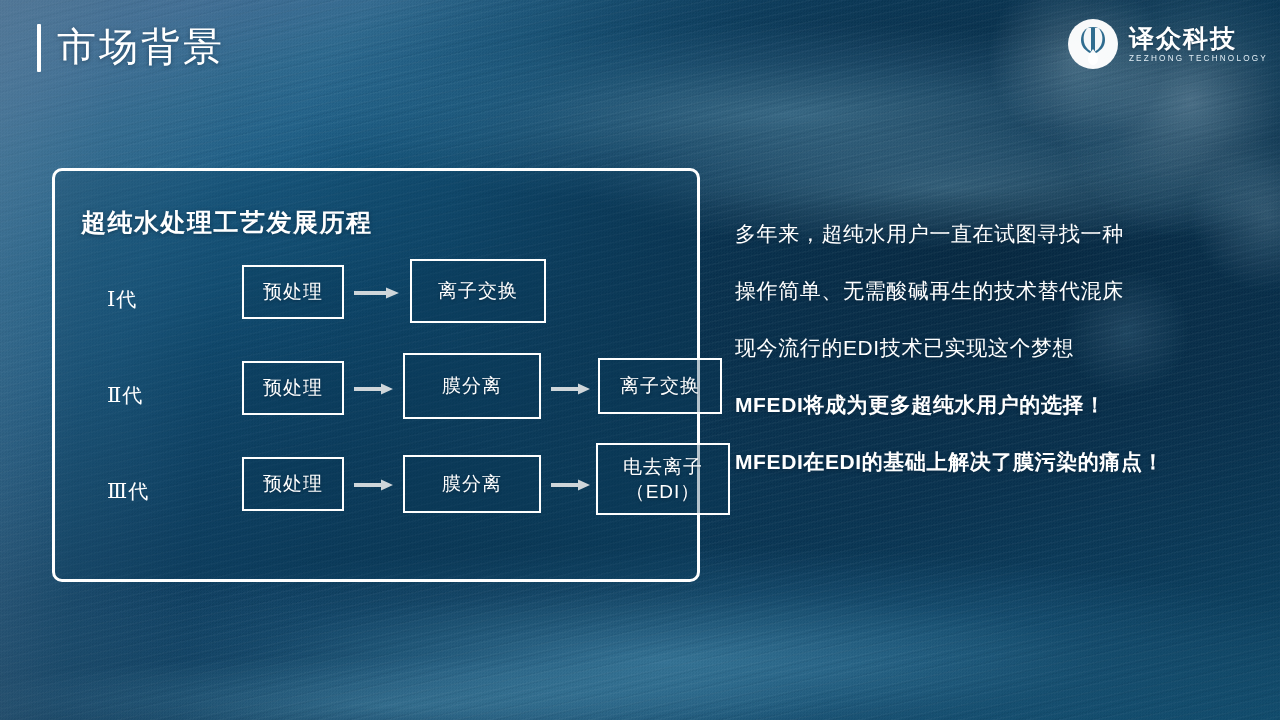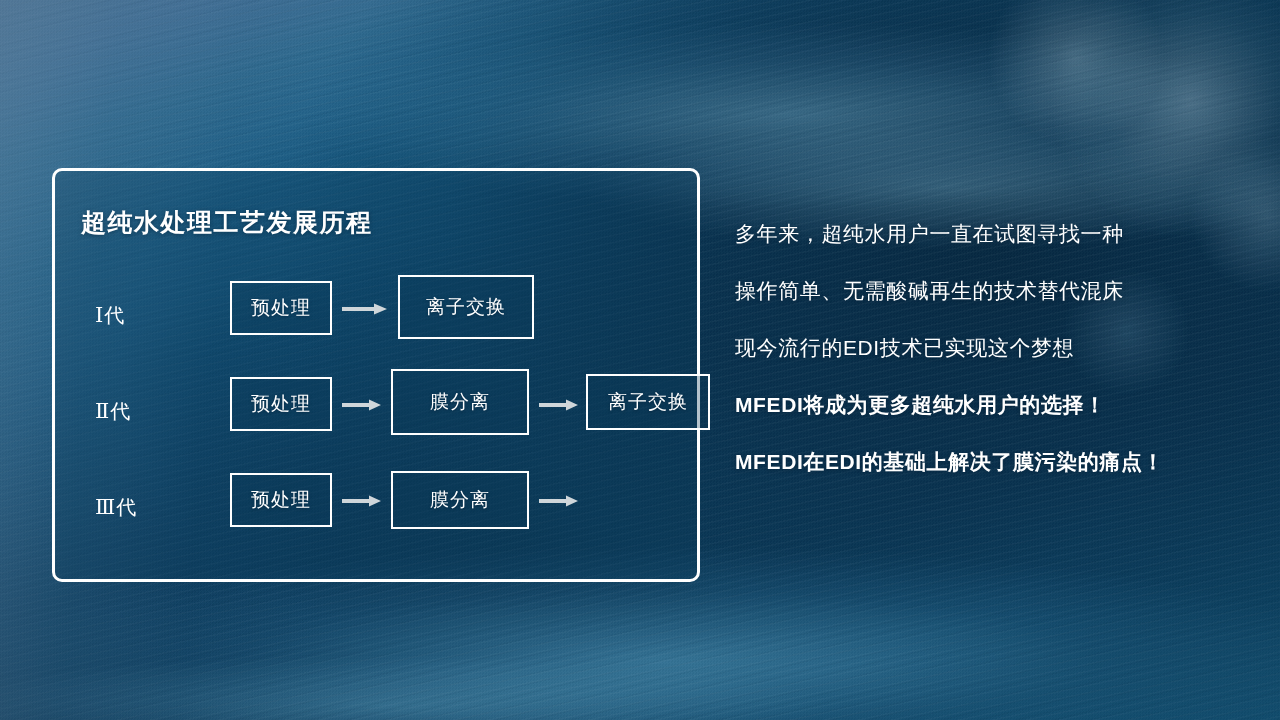--- a/index.html
+++ b/index.html
@@ -156,22 +156,23 @@
     line-height: 34px;
     font-weight: 700;
     color: #ffffff;
     letter-spacing: 1.5px;
     white-space: nowrap;
     text-shadow: 0 1px 4px rgba(0,28,48,0.5);
   }
 
   .flow-rows {
     position: absolute;
-    left: 0; top: 96px;
+    left: 0; top: 80px;
     width: 648px;
+    padding-left: 12px;
   }
 
   .flow-row {
     position: relative;
     height: 96px;
     display: flex;
     align-items: center;
   }
 
   .gen-label {
@@ -257,20 +258,40 @@
 
   <div class="bg-layer bg-base"></div>
   <div class="bg-layer bg-barrel"></div>
   <div class="bg-layer bg-crest"></div>
   <div class="bg-layer bg-spray"></div>
   <div class="bg-layer bg-striate"></div>
   <div class="bg-layer bg-leftwash"></div>
   <div class="bg-layer bg-grain"></div>
   <div class="bg-layer bg-vignette"></div>
 
+  <div class="header">
+    <div class="title-accent"></div>
+    <div class="page-title">市场背景</div>
+
+    <div class="logo">
+      <div class="logo-mark">
+        <svg width="52" height="52" viewBox="0 0 52 52" aria-hidden="true">
+          <circle cx="26" cy="26" r="25" fill="#ffffff" opacity="0.97"></circle>
+          <path d="M26 9 C18 9 14 15 14 22 C14 29 19 33 23 35 L29 35 C33 33 38 29 38 22 C38 15 34 9 26 9 Z" fill="#1d5f86" opacity="0.92"></path>
+          <path d="M20.5 10 C17 14 16 19 17 24 C18 29 21.5 32 24 33.5 L24 10 Z" fill="#ffffff" opacity="0.95"></path>
+          <path d="M31.5 10 C35 14 36 19 35 24 C34 29 30.5 32 28 33.5 L28 10 Z" fill="#ffffff" opacity="0.95"></path>
+          <path d="M26 31 C22.5 35 21 38.5 21 41 C21 44.5 23.3 47 26 47 C28.7 47 31 44.5 31 41 C31 38.5 29.5 35 26 31 Z" fill="#ffffff" opacity="0.97"></path>
+        </svg>
+      </div>
+      <div class="logo-text">
+        <div class="logo-cn">译众科技</div>
+        <div class="logo-en">ZEZHONG TECHNOLOGY</div>
+      </div>
+    </div>
+  </div>
 
   <div class="card">
     <div class="card-title">超纯水处理工艺发展历程</div>
 
     <div class="flow-rows">
 
       <div class="flow-row r1">
         <div class="gen-label">
           <span class="num">Ⅰ</span><span class="cn">代</span>
         </div>
@@ -310,20 +331,26 @@
         <div class="arrow a1">
           <svg width="40" height="12" viewBox="0 0 40 12" aria-hidden="true">
             <path d="M0 4 L27 4 L27 0.5 L39 6 L27 11.5 L27 8 L0 8 Z" fill="#cfd6da"></path>
           </svg>
         </div>
         <div class="node n2">膜分离</div>
         <div class="arrow a2">
           <svg width="40" height="12" viewBox="0 0 40 12" aria-hidden="true">
             <path d="M0 4 L27 4 L27 0.5 L39 6 L27 11.5 L27 8 L0 8 Z" fill="#cfd6da"></path>
           </svg>
+        </div>
+        <div class="node n3 two-line">
+          <div>
+            <span>电去离子</span>
+            <span>（EDI）</span>
+          </div>
         </div>
       </div>
 
     </div>
   </div>
 
   <div class="right-text">
     <div class="rt-line">多年来，超纯水用户一直在试图寻找一种</div>
     <div class="rt-line">操作简单、无需酸碱再生的技术替代混床</div>
     <div class="rt-line">现今流行的EDI技术已实现这个梦想</div>

